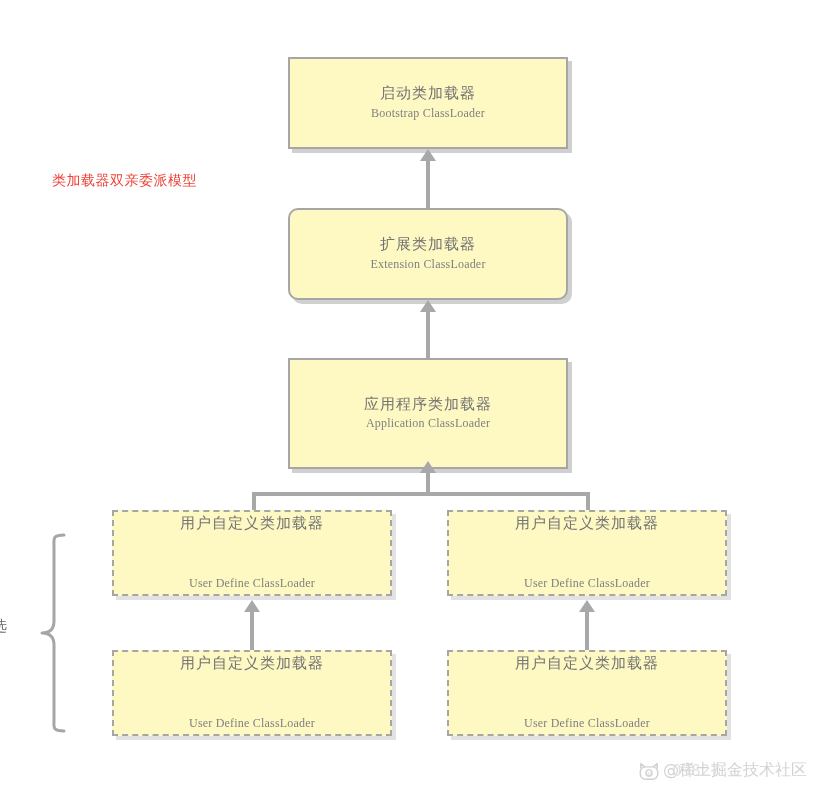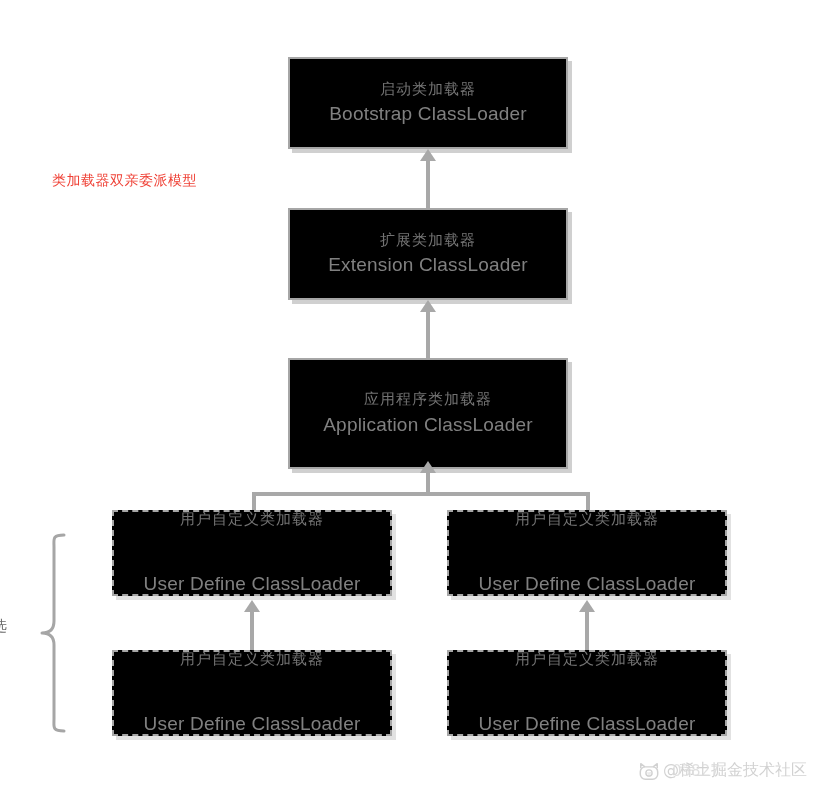--- a/index.html
+++ b/index.html
@@ -31,21 +31,21 @@
     color: #ef4136;
     letter-spacing: 0.5px;
     white-space: nowrap;
     font-family: "DejaVu Sans", "Liberation Sans", sans-serif;
   }
 
   
   .node {
     position: absolute;
     box-sizing: border-box;
-    background: #000000;
+    background: #fef9c3;
     display: flex;
     flex-direction: column;
     align-items: center;
     justify-content: center;
     text-align: center;
     line-height: 1.32;
   }
   .node.solid {
     border: 2px solid #a6a6a6;
     box-shadow: 4px 4px 0 0 rgba(170,170,170,0.55);
@@ -56,23 +56,23 @@
     gap: 40px;
   }
   .node .cn {
     font-size: 15px;
     color: #737373;
     font-family: "DejaVu Sans", "Liberation Sans", sans-serif;
     letter-spacing: 1px;
     margin-bottom: 2px;
   }
   .node .en {
-    font-size: 19px;
+    font-size: 12px;
     color: #808080;
-    font-family: Liberation Sans, sans-serif;
+    font-family: Liberation Serif, serif;
     letter-spacing: 0.2px;
     text-align: right;
   }
 
   
   .arrow-line {
     position: absolute;
     width: 4px;
     background: #a8a8a8;
   }
@@ -151,21 +151,21 @@
   <div class="diagram-title">类加载器双亲委派模型</div>
 
   <div class="node solid" style="left:288px; top:57px; width:280px; height:92px;">
     <div class="cn">启动类加载器</div>
     <div class="en">Bootstrap ClassLoader</div>
   </div>
 
   <div class="arrow-line" style="left:426px; top:160px; height:48px;"></div>
   <div class="arrow-head" style="left:420px; top:149px;"></div>
 
-  <div class="node solid" style="left:288px; top:208px; width:280px; height:92px;">
+  <div class="node solid" style="left:288px; top:208px; width:280px; height:92px;border-radius:10px;">
     <div class="cn">扩展类加载器</div>
     <div class="en">Extension ClassLoader</div>
   </div>
 
   <div class="arrow-line" style="left:426px; top:311px; height:47px;"></div>
   <div class="arrow-head" style="left:420px; top:300px;"></div>
 
   <div class="node solid" style="left:288px; top:358px; width:280px; height:111px;">
     <div class="cn">应用程序类加载器</div>
     <div class="en">Application ClassLoader</div>

